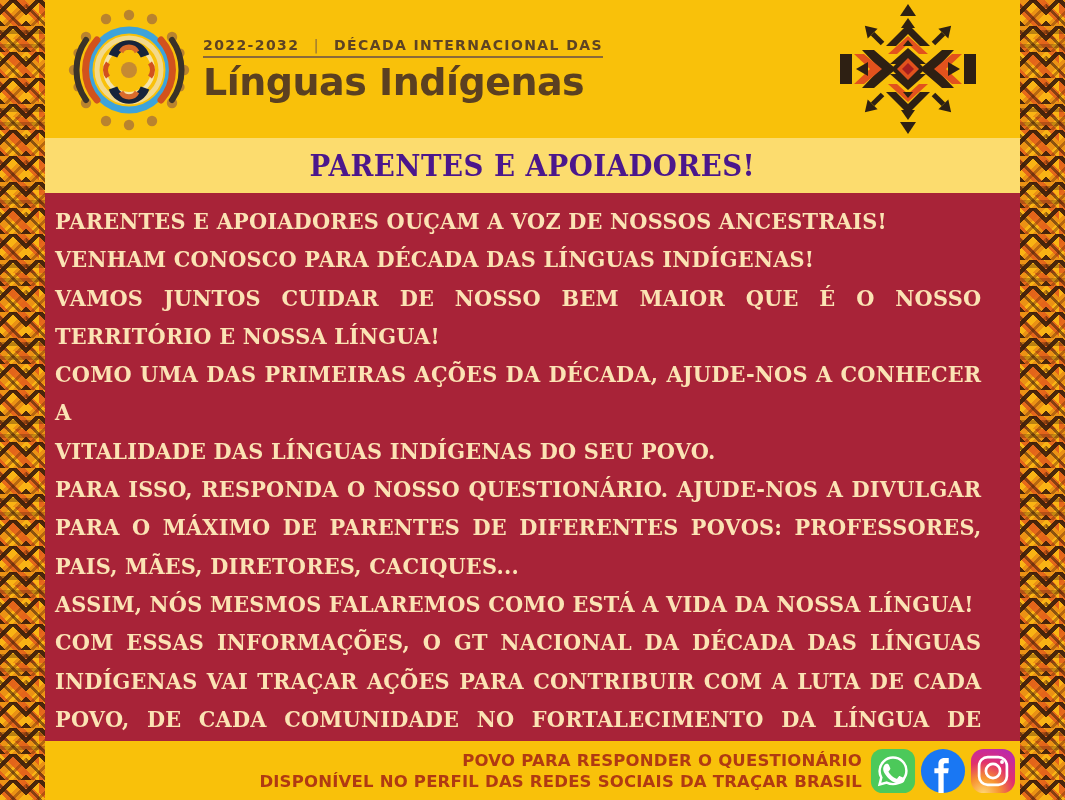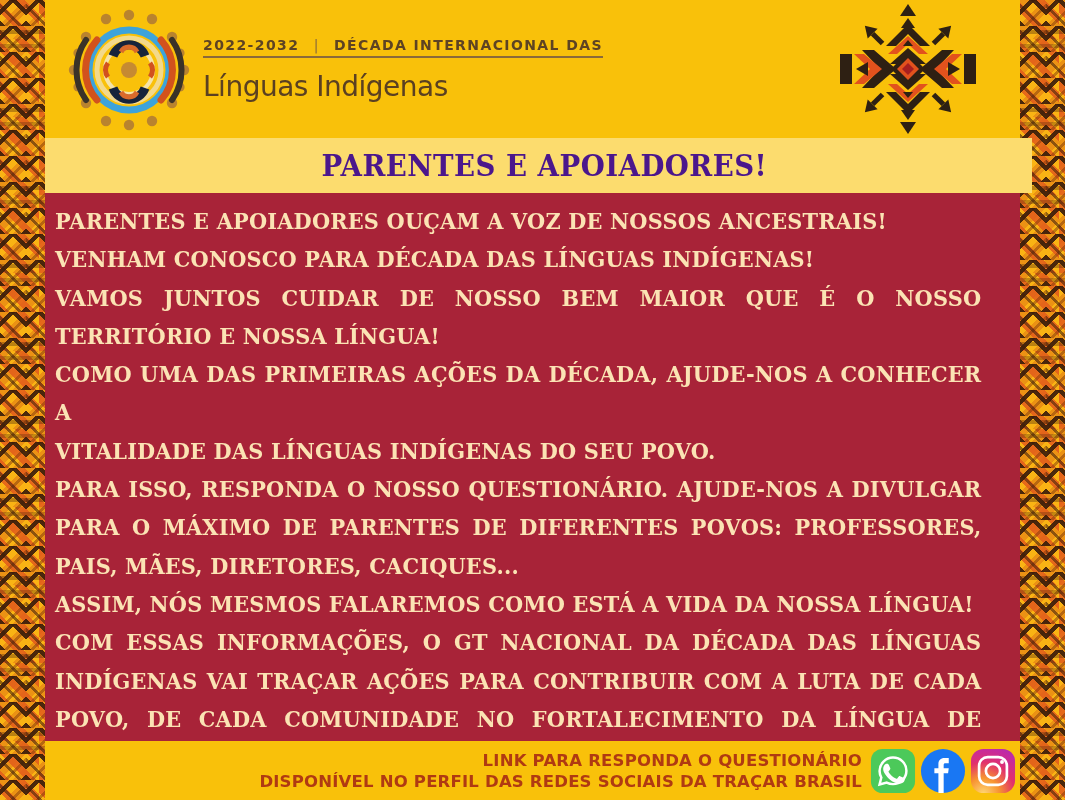--- a/index.html
+++ b/index.html
@@ -63,32 +63,32 @@
     font-family:"DejaVu Sans",sans-serif;
     font-size:14px;font-weight:700;letter-spacing:1.4px;
     white-space:nowrap;
     color:#5E4323;
     border-bottom:2px solid #8a6a3a;
     padding-bottom:3px;display:inline-block;
   }
   .logo-kicker .sep{display:inline-block;padding:0 8px;color:#8a6a3a;font-weight:400;}
   .logo-main{
     font-family:"DejaVu Sans",sans-serif;
-    font-size:28px;font-weight:400;letter-spacing:-0.5px;
-    color:#5B4021;margin-top:12px;white-space:nowrap;
+    font-size:38px;font-weight:700;letter-spacing:-0.5px;
+    color:#5B4021;margin-top:2px;white-space:nowrap;
   }
 
   .motif{position:absolute;right:26px;top:2px;width:172px;height:134px;}
 
   
   .title-band{
     position:absolute;left:45px;top:138px;
     width:975px;height:55px;
     background:#FCDC6E;
-    display:flex;align-items:center;justify-content:center;padding-left:12px;
+    display:flex;align-items:center;justify-content:center;
   }
   .title-band .title{
     font-family:"DejaVu Serif",serif;
     font-weight:700;
     font-size:30px;
     letter-spacing:.5px;
     color:#4B178C;
     white-space:nowrap;
     transform:scaleX(.92);
   }
@@ -284,21 +284,21 @@
         <div class="body-line">ASSIM, NÓS MESMOS FALAREMOS COMO ESTÁ A VIDA DA NOSSA LÍNGUA!</div>
         <div class="body-line just">COM ESSAS INFORMAÇÕES, O GT NACIONAL DA DÉCADA DAS LÍNGUAS</div>
         <div class="body-line just">INDÍGENAS VAI TRAÇAR AÇÕES PARA CONTRIBUIR COM A LUTA DE CADA</div>
         <div class="body-line just">POVO, DE CADA COMUNIDADE NO FORTALECIMENTO DA LÍNGUA DE</div>
         <div class="body-line">NOSSOS ANCESTRAIS. SAUDAÇÕES!</div>
       </div>
   </div>
 
   <div class="footer">
     <div class="footer-text">
-      <div>LINK PARA RESPONDA O QUESTIONÁRIO</div>
+      <div>POVO PARA RESPONDER O QUESTIONÁRIO</div>
       <div>DISPONÍVEL NO PERFIL DAS REDES SOCIAIS DA TRAÇAR BRASIL</div>
     </div>
     <div class="social">
 
       <svg class="ico" viewBox="0 0 48 48">
         <rect x="1" y="1" width="46" height="46" rx="12" fill="#4CC95A"></rect>
         <path d="M24 10c-7.7 0-14 6.3-14 14 0 2.5.7 4.8 1.8 6.8L10 38l7.4-1.9c1.9 1 4.2 1.6 6.6 1.6 7.7 0 14-6.3 14-14S31.7 10 24 10z" fill="none" stroke="#ffffff" stroke-width="2.6"></path>
         <path d="M19.2 18.4c-.4-.9-.8-.9-1.2-.9h-1c-.4 0-1 .2-1.5.8-.5.6-2 2-2 4.8s2.1 5.6 2.4 6c.3.4 4 6.4 9.9 8.7 4.9 1.9 5.9 1.5 7 1.4 1.1-.1 3.5-1.4 4-2.8.5-1.4.5-2.6.3-2.8-.1-.2-.5-.4-1.1-.7-.6-.3-3.5-1.7-4-1.9-.5-.2-.9-.3-1.3.3-.4.6-1.5 1.9-1.8 2.3-.3.4-.7.4-1.3.1-.6-.3-2.5-.9-4.8-3-1.8-1.6-3-3.5-3.3-4.1-.3-.6 0-.9.3-1.2.3-.3.6-.7.9-1.1.3-.4.4-.6.6-1 .2-.4.1-.8 0-1.1-.2-.3-1.3-3.1-1.8-4.2z" fill="#ffffff" transform="translate(-1,-2) scale(.95) translate(2,2)"></path>
       </svg>
 

